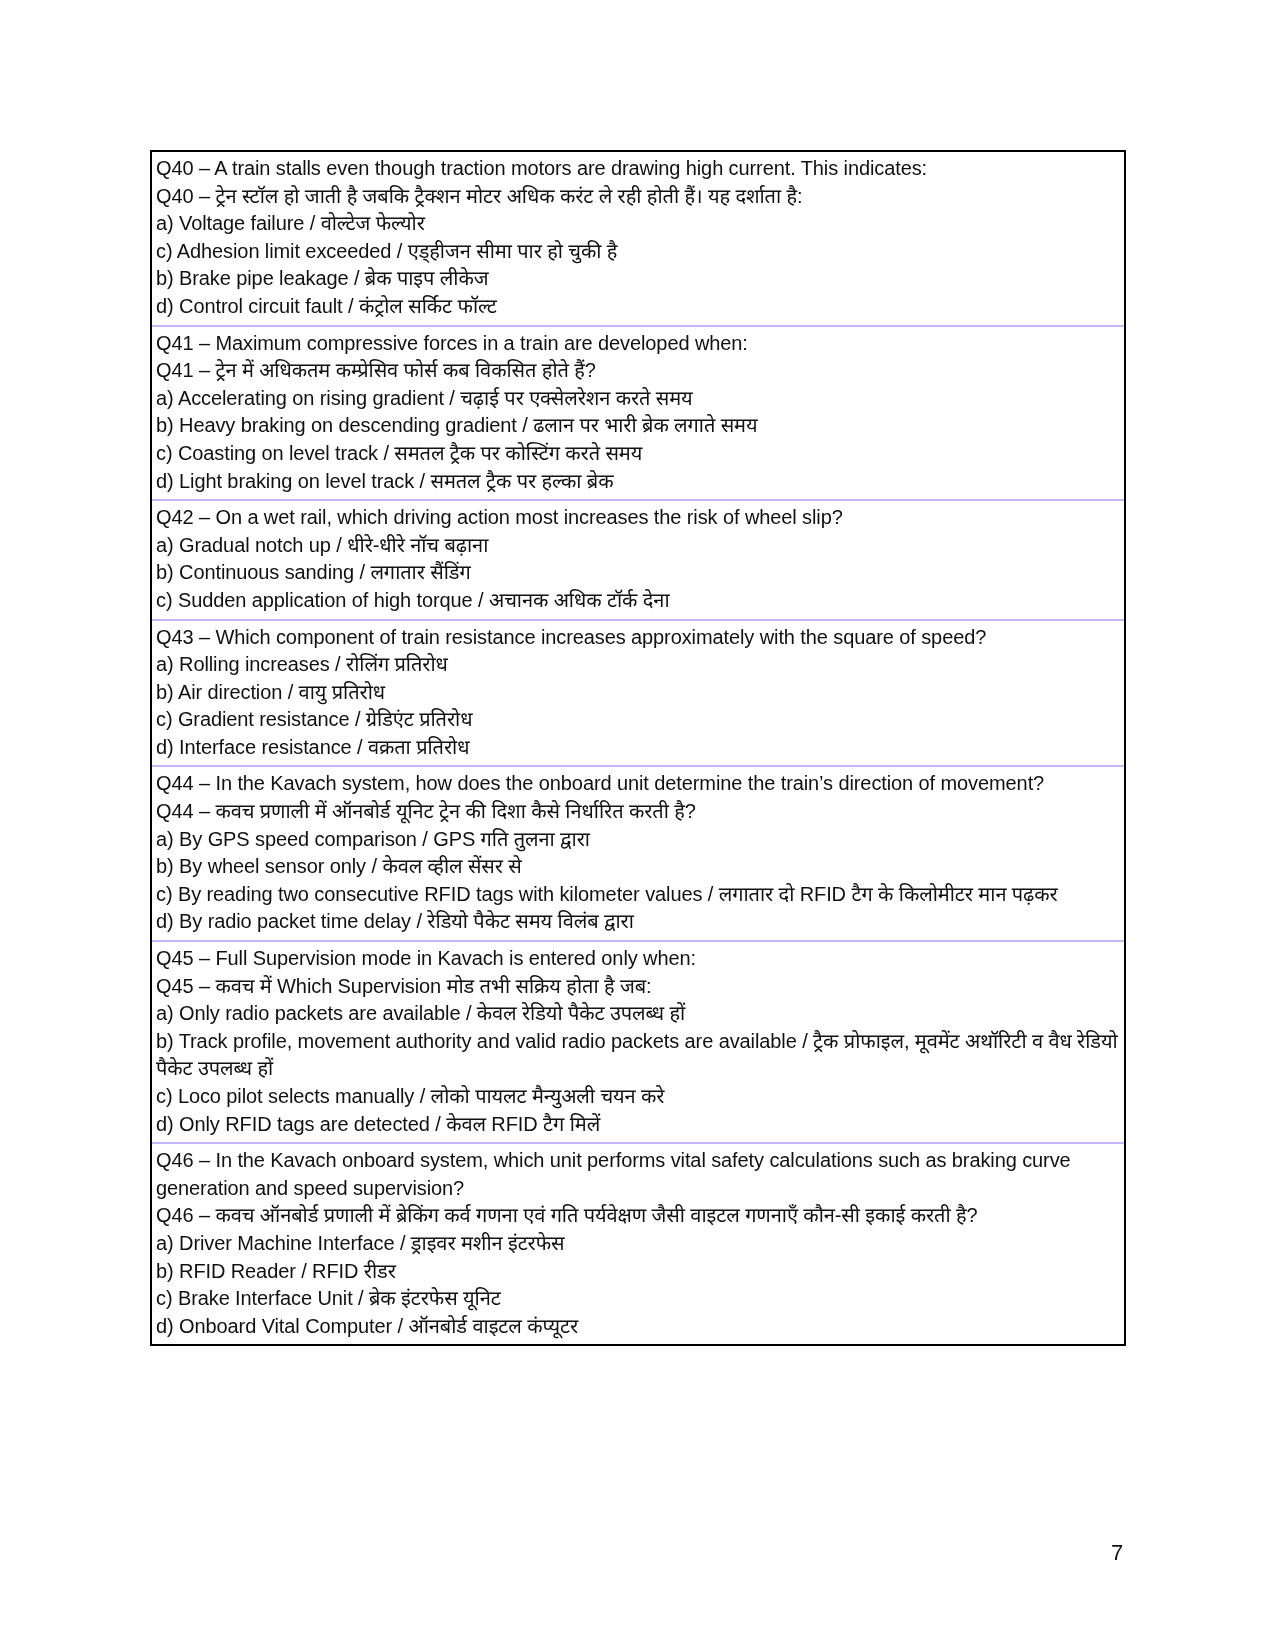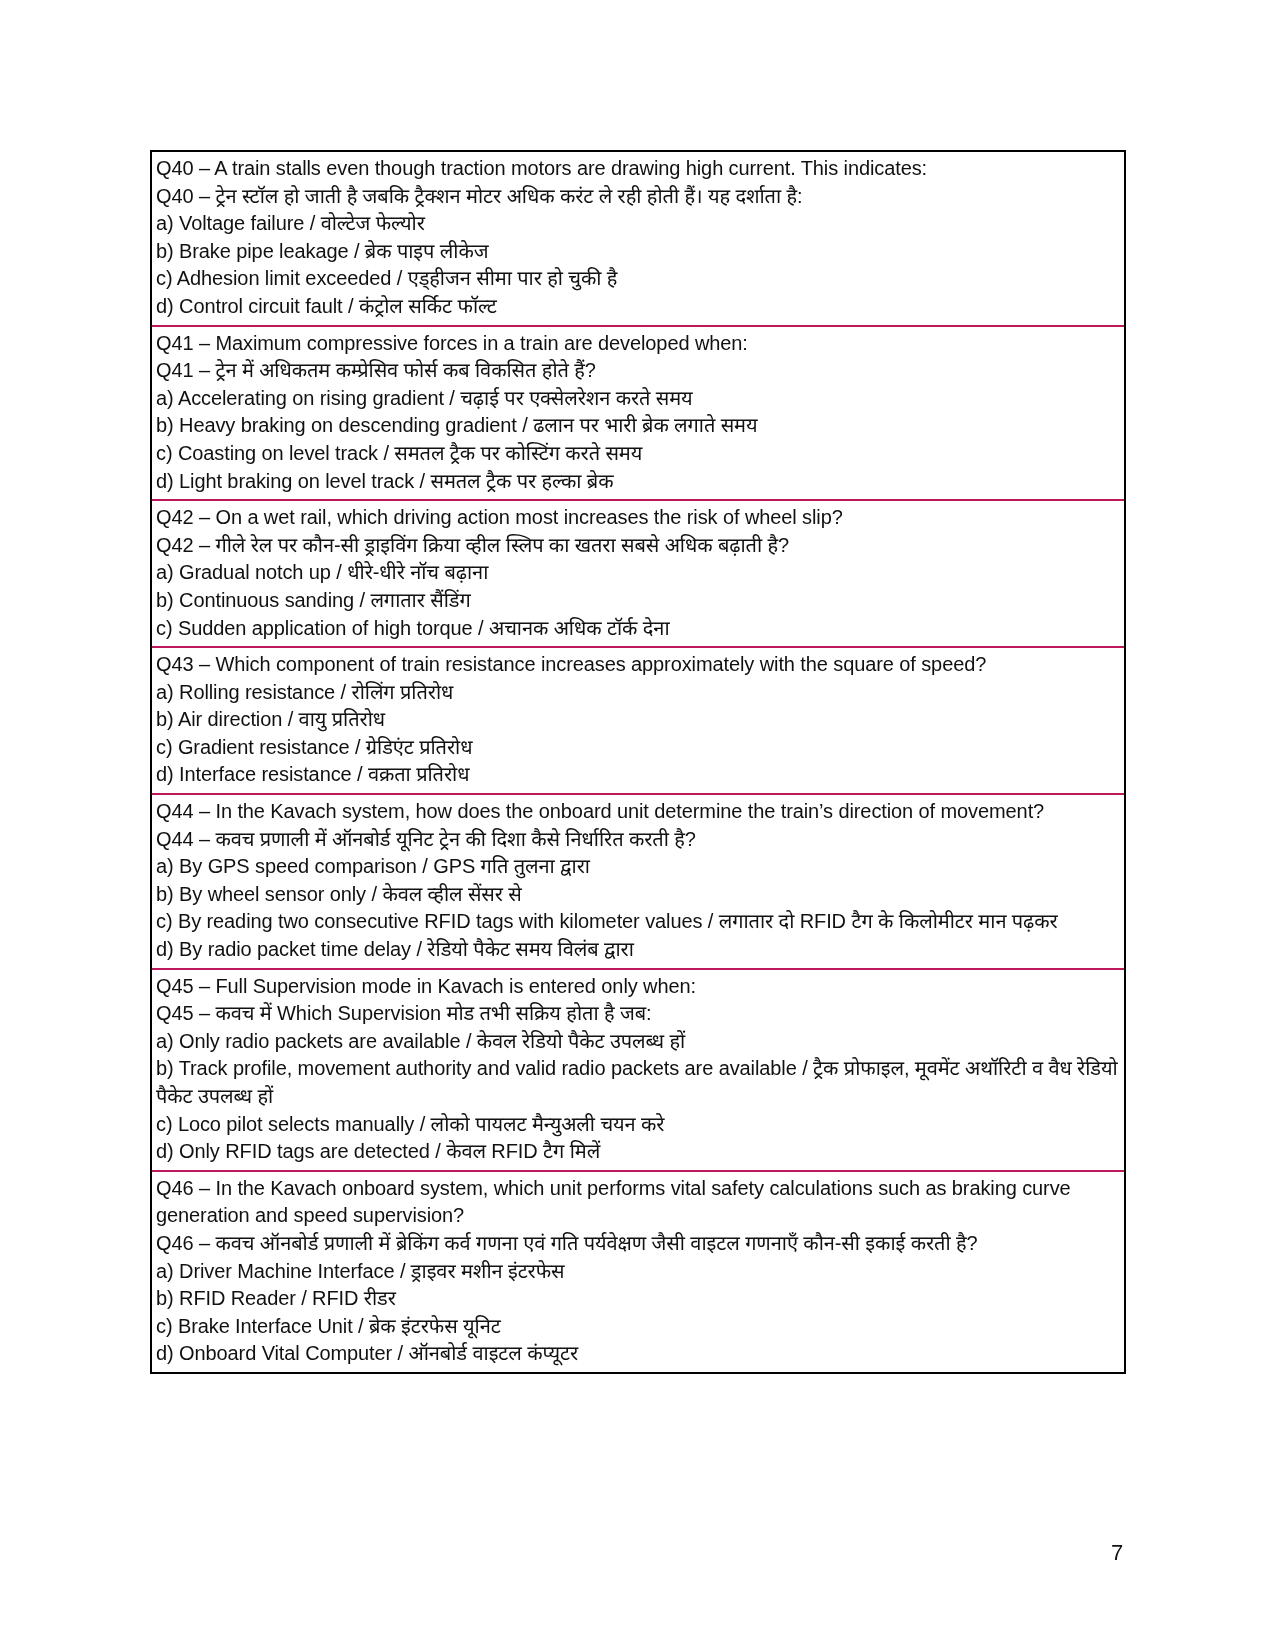--- a/index.html
+++ b/index.html
@@ -1,58 +1,57 @@
 <!DOCTYPE html>
 <html><head>
 <meta charset="utf-8">
 <style>
   html, body { margin:0; padding:0; background:#ffffff; }
   body { width:1275px; height:1651px; position:relative; overflow:hidden;
          font-family:"Liberation Sans", "DejaVu Sans", sans-serif; color:#111; }
   .qtable { position:absolute; left:150px; top:150px; width:976px;
             border:2px solid #000; border-collapse:collapse; box-sizing:border-box; }
-  .qrow { border-top:2px solid #be185d; padding:3px 4px 4px 4px; }
+  .qrow { border-top:2px solid #c4b5fd; padding:3px 4px 4px 4px; }
   .qrow:first-child { border-top:none;border-radius:30px; }
   .line { font-size:20px; line-height:27.6px; white-space:normal; letter-spacing:-0.1px; }
   .page-num { position:absolute; left:1111px; top:1540px; font-size:22px; }
 </style>
 </head>
 <body>
 
 <div class="qtable">
 
   <div class="qrow">
     <div class="line">Q40 – A train stalls even though traction motors are drawing high current. This indicates:</div>
     <div class="line">Q40 – ट्रेन स्टॉल हो जाती है जबकि ट्रैक्शन मोटर अधिक करंट ले रही होती हैं। यह दर्शाता है:</div>
     <div class="line">a) Voltage failure / वोल्टेज फेल्योर</div>
+    <div class="line">c) Adhesion limit exceeded / एड्हीजन सीमा पार हो चुकी है</div>
     <div class="line">b) Brake pipe leakage / ब्रेक पाइप लीकेज</div>
-    <div class="line">c) Adhesion limit exceeded / एड्हीजन सीमा पार हो चुकी है</div>
     <div class="line">d) Control circuit fault / कंट्रोल सर्किट फॉल्ट</div>
   </div>
 
   <div class="qrow">
     <div class="line">Q41 – Maximum compressive forces in a train are developed when:</div>
     <div class="line">Q41 – ट्रेन में अधिकतम कम्प्रेसिव फोर्स कब विकसित होते हैं?</div>
     <div class="line">a) Accelerating on rising gradient / चढ़ाई पर एक्सेलरेशन करते समय</div>
     <div class="line">b) Heavy braking on descending gradient / ढलान पर भारी ब्रेक लगाते समय</div>
     <div class="line">c) Coasting on level track / समतल ट्रैक पर कोस्टिंग करते समय</div>
     <div class="line">d) Light braking on level track / समतल ट्रैक पर हल्का ब्रेक</div>
   </div>
 
   <div class="qrow">
     <div class="line">Q42 – On a wet rail, which driving action most increases the risk of wheel slip?</div>
-    <div class="line">Q42 – गीले रेल पर कौन-सी ड्राइविंग क्रिया व्हील स्लिप का खतरा सबसे अधिक बढ़ाती है?</div>
     <div class="line">a) Gradual notch up / धीरे-धीरे नॉच बढ़ाना</div>
     <div class="line">b) Continuous sanding / लगातार सैंडिंग</div>
     <div class="line">c) Sudden application of high torque / अचानक अधिक टॉर्क देना</div>
   </div>
 
   <div class="qrow">
     <div class="line">Q43 – Which component of train resistance increases approximately with the square of speed?</div>
-    <div class="line">a) Rolling resistance / रोलिंग प्रतिरोध</div>
+    <div class="line">a) Rolling increases / रोलिंग प्रतिरोध</div>
     <div class="line">b) Air direction / वायु प्रतिरोध</div>
     <div class="line">c) Gradient resistance / ग्रेडिएंट प्रतिरोध</div>
     <div class="line">d) Interface resistance / वक्रता प्रतिरोध</div>
   </div>
 
   <div class="qrow">
     <div class="line">Q44 – In the Kavach system, how does the onboard unit determine the train’s direction of movement?</div>
     <div class="line">Q44 – कवच प्रणाली में ऑनबोर्ड यूनिट ट्रेन की दिशा कैसे निर्धारित करती है?</div>
     <div class="line">a) By GPS speed comparison / GPS गति तुलना द्वारा</div>
     <div class="line">b) By wheel sensor only / केवल व्हील सेंसर से</div>

